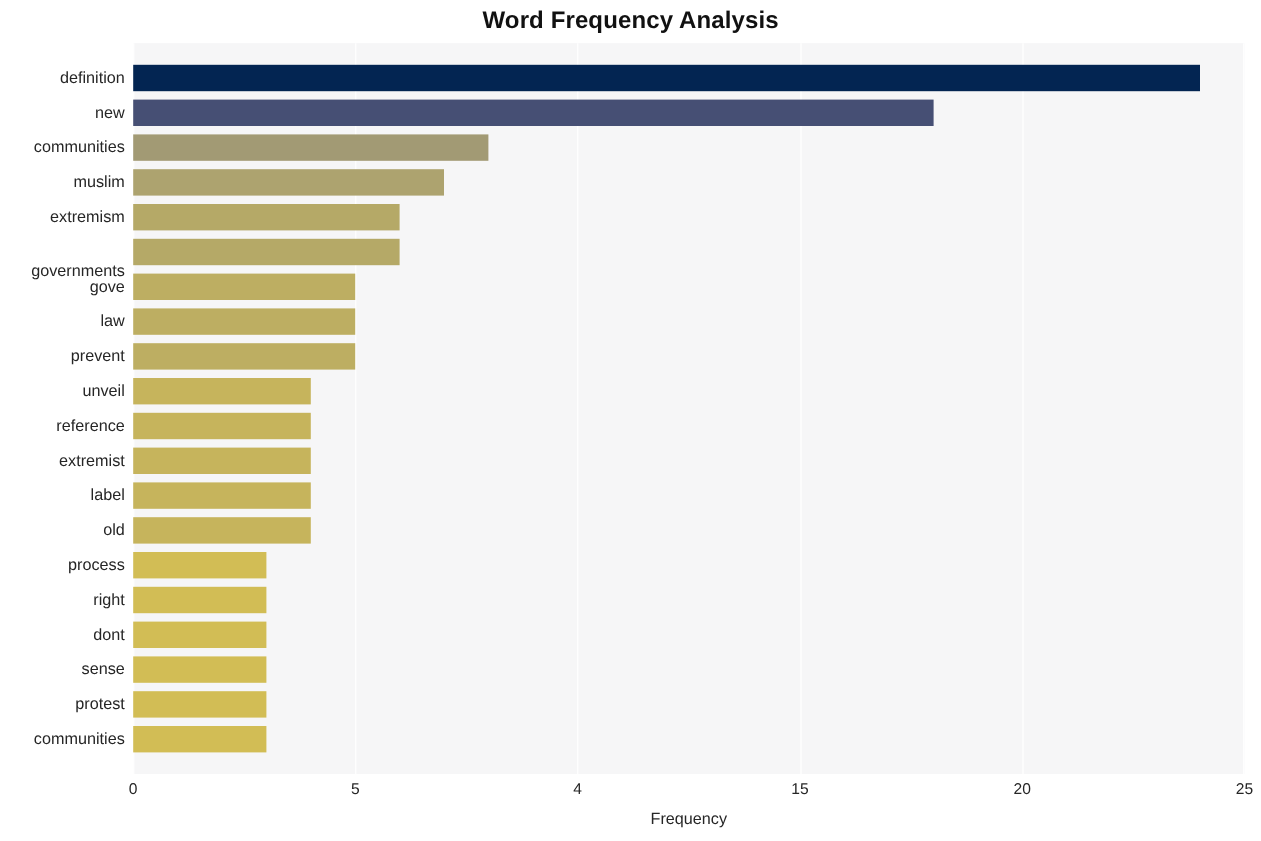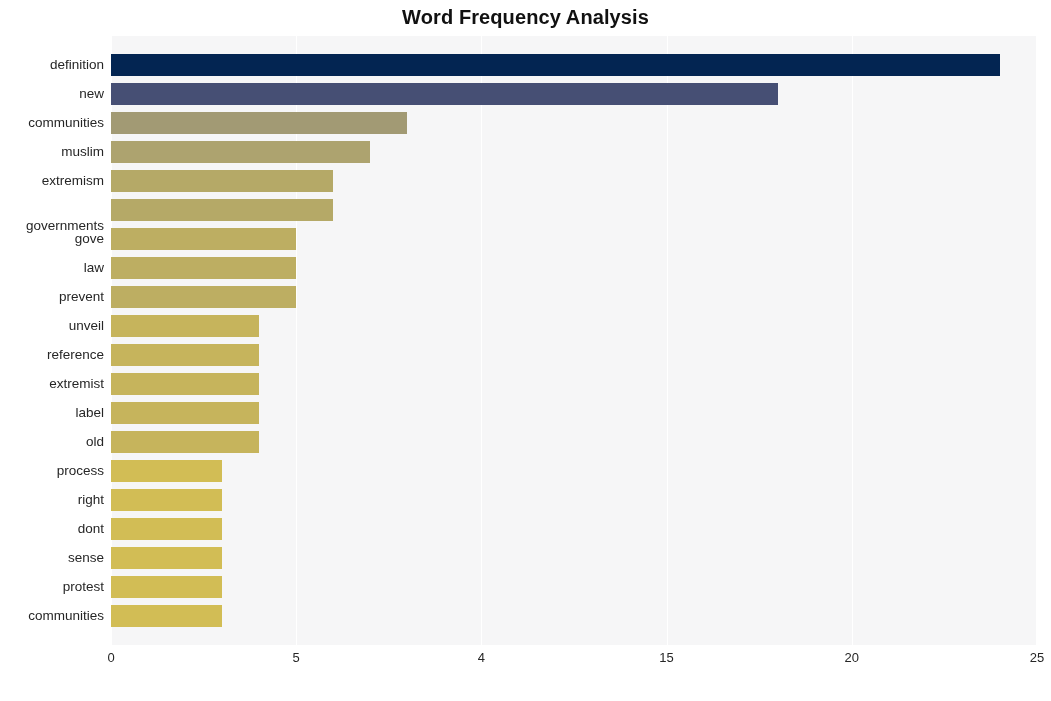--- a/index.html
+++ b/index.html
@@ -227,14 +227,15 @@
 
   <div id="x-labels">
       <div class="x-label" style="left: 0px;">0</div>
       <div class="x-label" style="left: 185.2px;">5</div>
       <div class="x-label" style="left: 370.4px;">4</div>
       <div class="x-label" style="left: 555.6px;">15</div>
       <div class="x-label" style="left: 740.8px;">20</div>
       <div class="x-label" style="left: 926px;">25</div>
     </div>
 
+  <div id="x-axis-title">Frequency</div>
 
 </div>
 
 </body></html>

